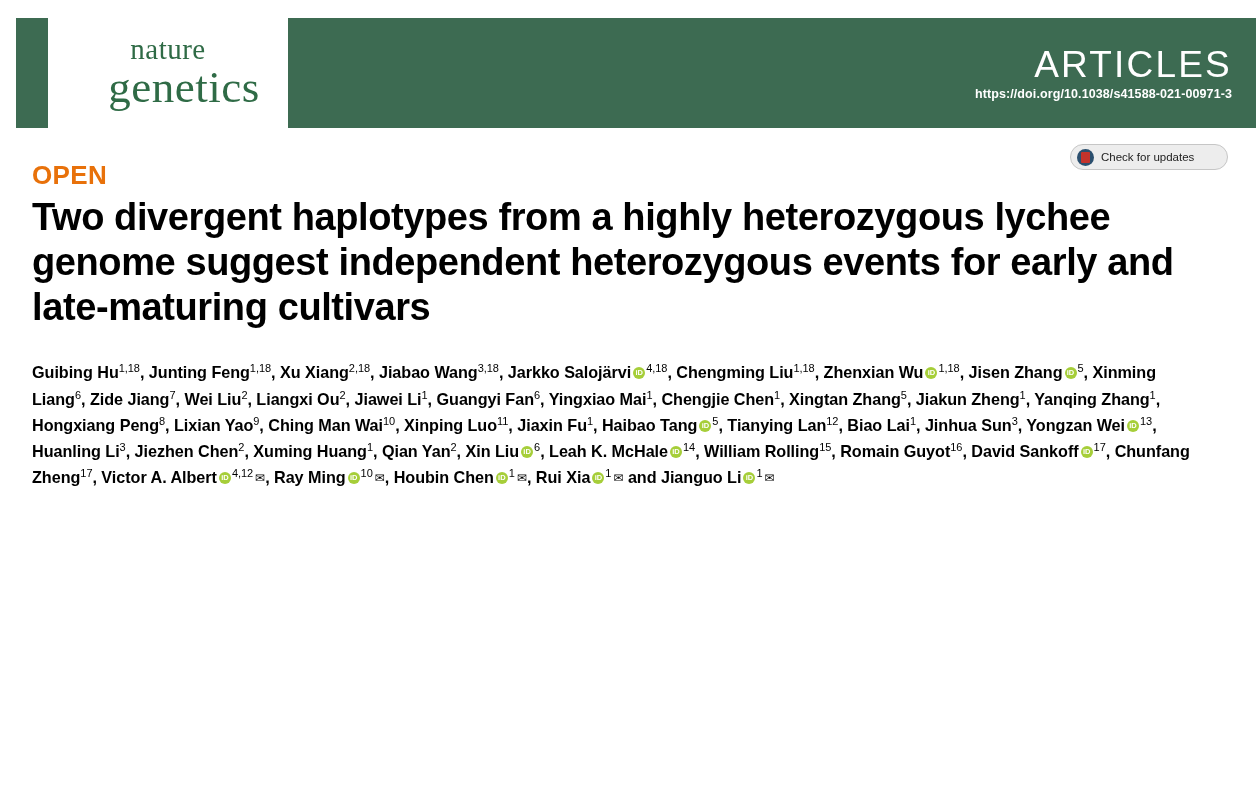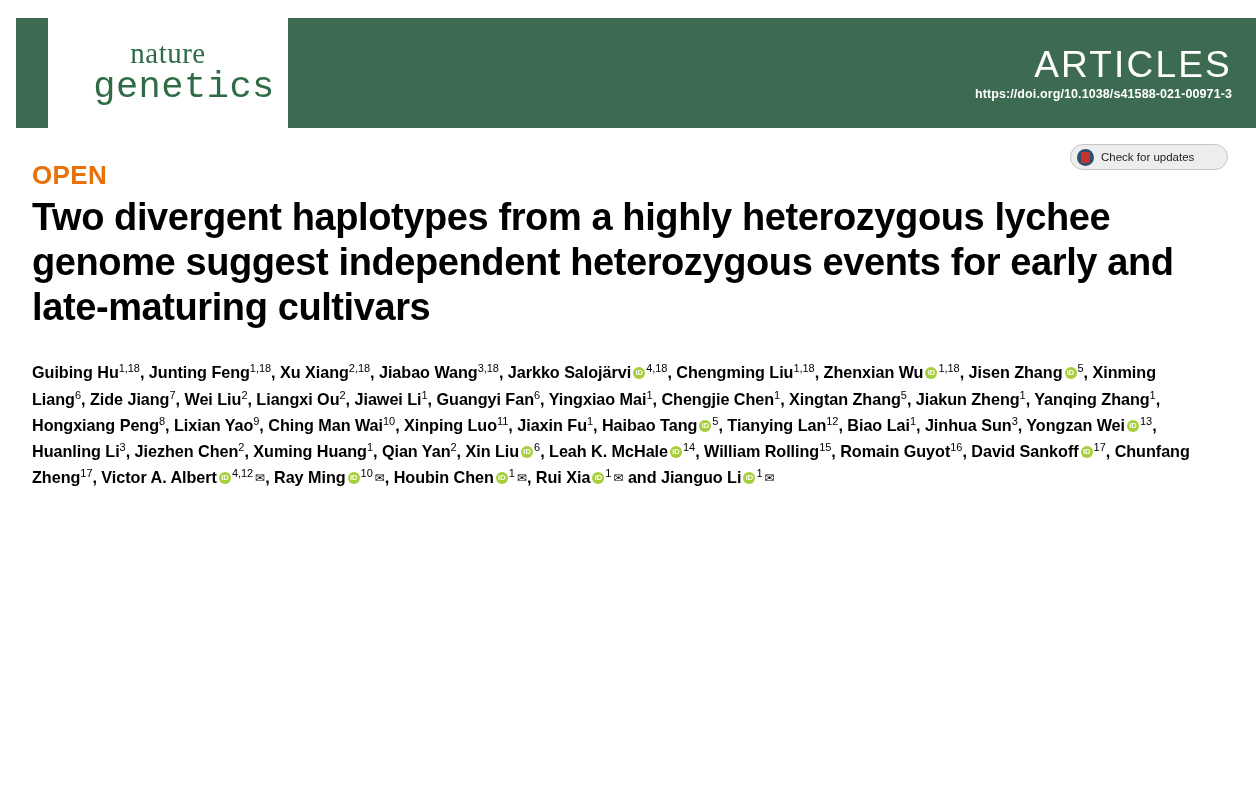--- a/index.html
+++ b/index.html
@@ -39,22 +39,22 @@
     box-sizing: border-box;
   }
   .journal-logo .nature {
     font-family: "Liberation Serif", serif;
     font-size: 29px;
     color: #2f6b46;
     line-height: 1;
     letter-spacing: 0.5px;
   }
   .journal-logo .genetics {
-    font-family: Liberation Mono, monospace;
-    font-size: 37px;
+    font-family: Liberation Serif, serif;
+    font-size: 45px;
     color: #2f6b46;
     line-height: 1.05;
     letter-spacing: 0.5px;
     margin-left: 32px;
   }
   .header-right {
     flex: 1;
     display: flex;
     flex-direction: column;
     align-items: flex-end;

